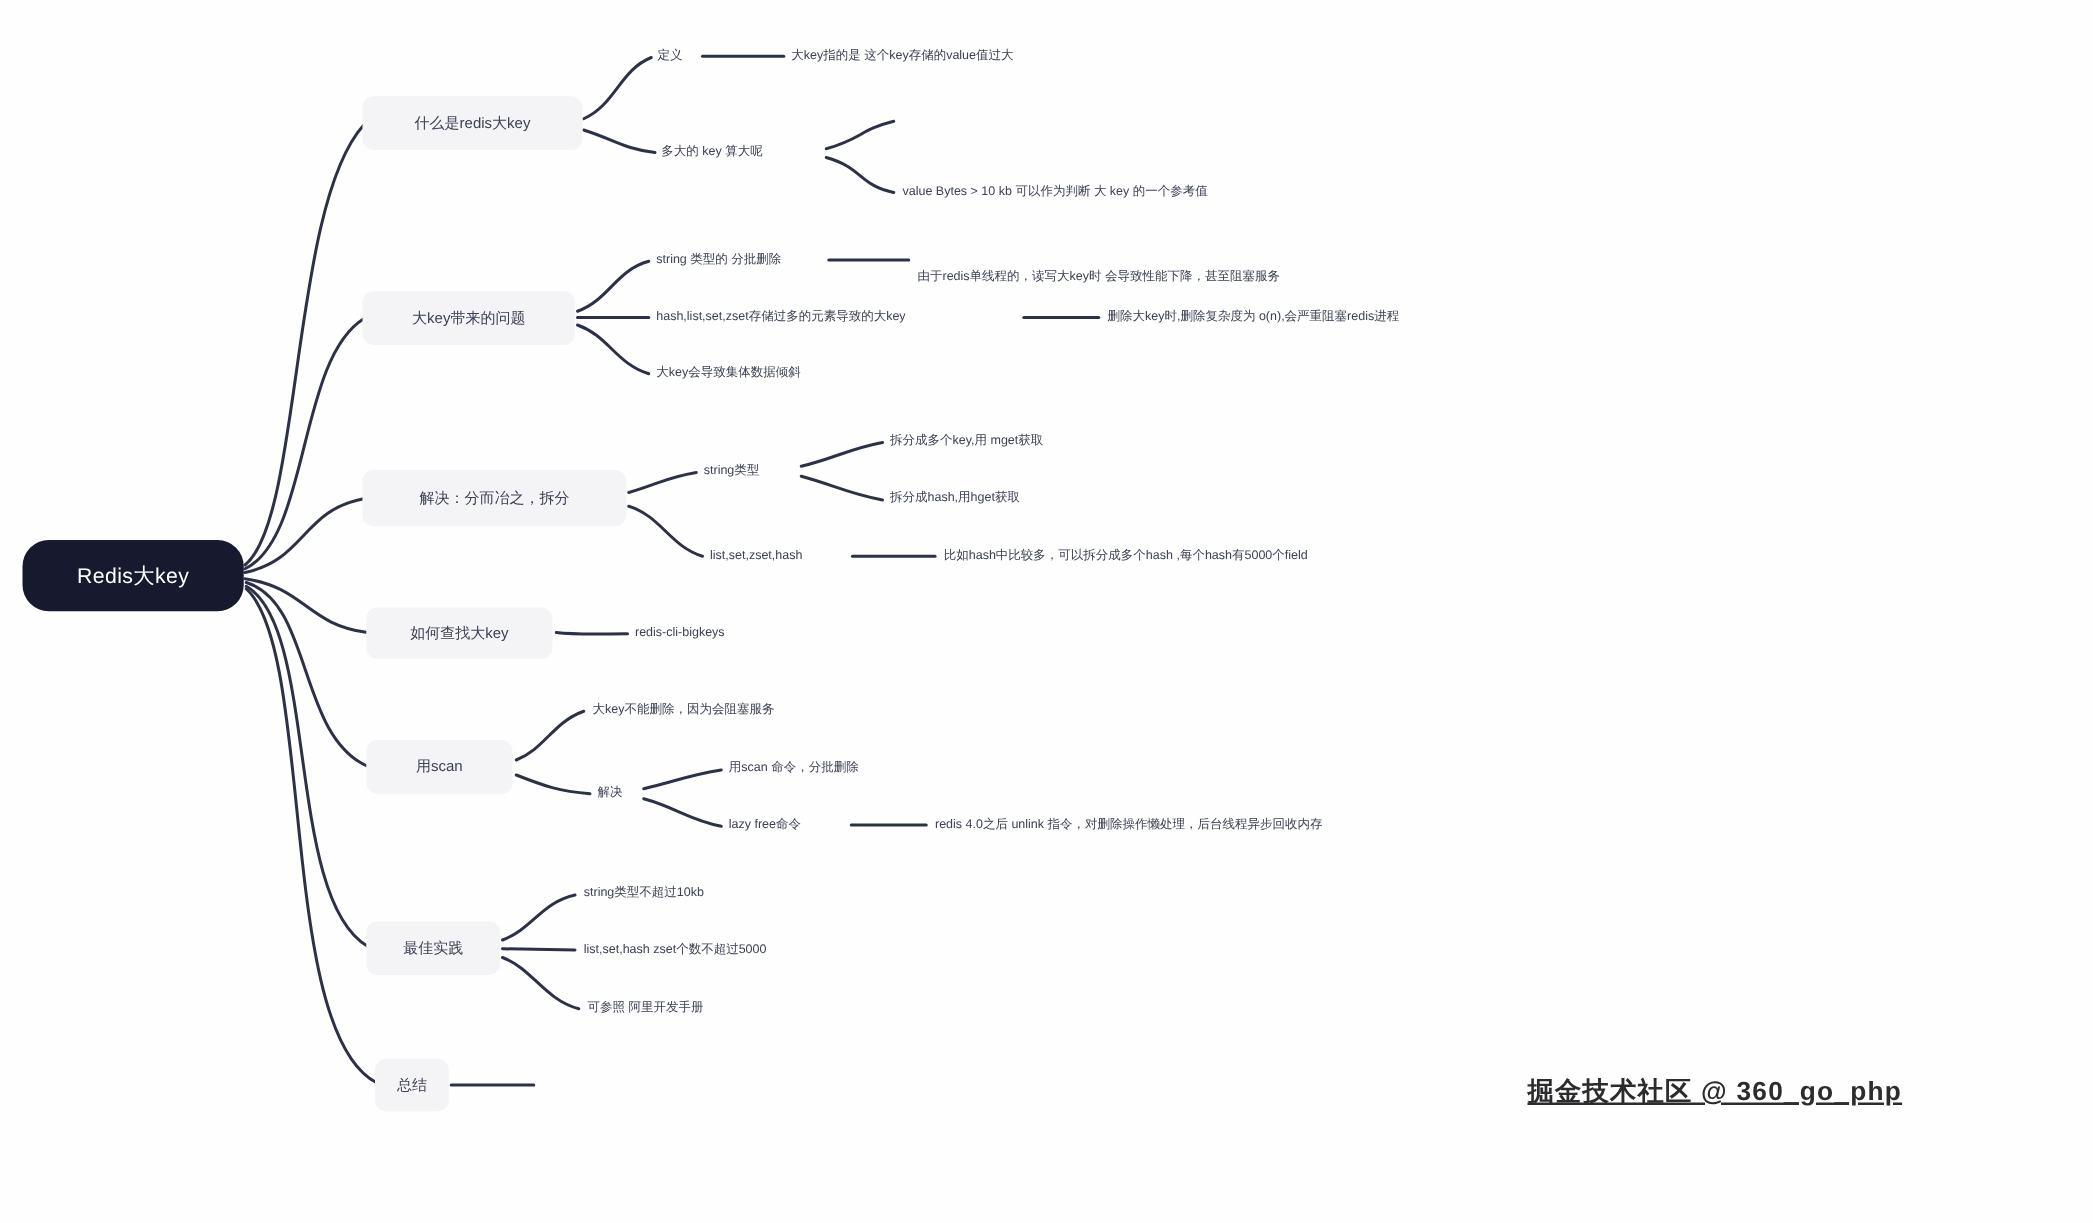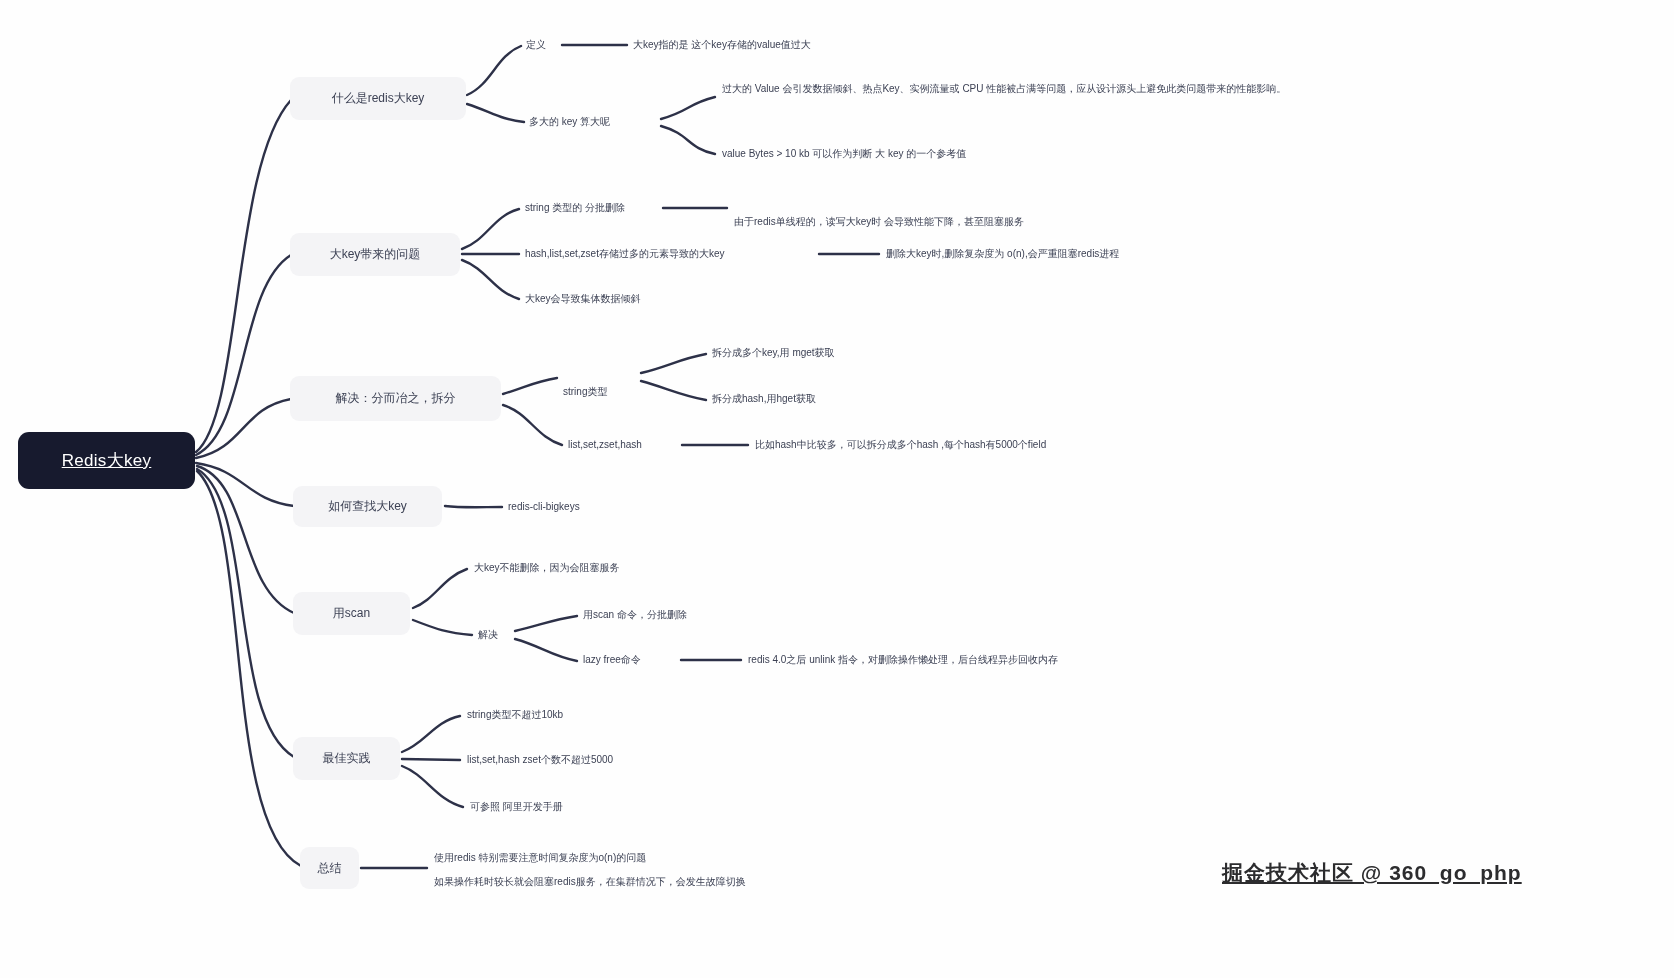--- a/index.html
+++ b/index.html
@@ -13,21 +13,21 @@
   }
   .lines{position:absolute;left:0;top:0;pointer-events:none;}
   .connector{fill:none;stroke:var(--line);stroke-width:2.4;stroke-linecap:round;}
   .node{
     position:absolute;display:flex;align-items:center;justify-content:center;
     border-radius:9px;background:var(--node-bg);color:var(--text);
     font-size:12px;white-space:nowrap;box-sizing:border-box;
   }
   .node.root{
     background:var(--root-bg);color:var(--root-text);
-    font-size:17px;border-radius:11px;letter-spacing:.3px;text-decoration:underline;
+    font-size:17px;border-radius:21px;letter-spacing:.3px;
   }
   .leaf{
     position:absolute;color:var(--text);font-size:10px;line-height:20px;
     white-space:nowrap;
   }
   .leaf.multiline{line-height:21px;}
   .leaf.summary-note{line-height:24px;}
   .watermark{
     position:absolute;left:1222px;top:859px;color:#2C2C2E;
     font-size:21px;font-weight:700;letter-spacing:1px;white-space:nowrap;text-decoration:underline;
@@ -88,48 +88,43 @@
   <div class="node" style="left:290px;top:376px;width:211px;height:45px">解决：分而冶之，拆分</div>
   <div class="node" style="left:293px;top:486px;width:149px;height:41px">如何查找大key</div>
   <div class="node" style="left:293px;top:592px;width:117px;height:43px">用scan</div>
   <div class="node" style="left:293px;top:737px;width:107px;height:43px">最佳实践</div>
   <div class="node" style="left:300px;top:847px;width:59px;height:42px">总结</div>
 
   <div class="leaf" style="left:526px;top:35px">定义</div>
   <div class="leaf" style="left:633px;top:35px">大key指的是 这个key存储的value值过大</div>
   <div class="leaf" style="left:529px;top:112px">多大的 key 算大呢</div>
   <div class="leaf multiline" style="left:722px;top:78px">
-    <div>过大的 Value 会引发数据倾斜、热点Key、实例流量或 CPU 性能被占满等问题，应从设计源头上避免此类问题带来的性能影响。</div>
   </div>
   <div class="leaf" style="left:722px;top:144px">value Bytes &gt; 10 kb 可以作为判断 大 key 的一个参考值</div>
 
   <div class="leaf" style="left:525px;top:198px">string 类型的 分批删除</div>
   <div class="leaf" style="left:734px;top:212px">由于redis单线程的，读写大key时 会导致性能下降，甚至阻塞服务</div>
   <div class="leaf" style="left:525px;top:244px">hash,list,set,zset存储过多的元素导致的大key</div>
   <div class="leaf" style="left:886px;top:244px">删除大key时,删除复杂度为 o(n),会严重阻塞redis进程</div>
   <div class="leaf" style="left:525px;top:289px">大key会导致集体数据倾斜</div>
 
-  <div class="leaf" style="left:563px;top:382px">string类型</div>
+  <div class="leaf" style="left:563px;top:367px">string类型</div>
   <div class="leaf" style="left:712px;top:343px">拆分成多个key,用 mget获取</div>
   <div class="leaf" style="left:712px;top:389px">拆分成hash,用hget获取</div>
   <div class="leaf" style="left:568px;top:435px">list,set,zset,hash</div>
   <div class="leaf" style="left:755px;top:435px">比如hash中比较多，可以拆分成多个hash ,每个hash有5000个field</div>
 
   <div class="leaf" style="left:508px;top:497px">redis-cli-bigkeys</div>
 
   <div class="leaf" style="left:474px;top:558px">大key不能删除，因为会阻塞服务</div>
   <div class="leaf" style="left:478px;top:625px">解决</div>
   <div class="leaf" style="left:583px;top:605px">用scan 命令，分批删除</div>
   <div class="leaf" style="left:583px;top:650px">lazy free命令</div>
   <div class="leaf" style="left:748px;top:650px">redis 4.0之后 unlink 指令，对删除操作懒处理，后台线程异步回收内存</div>
 
   <div class="leaf" style="left:467px;top:705px">string类型不超过10kb</div>
   <div class="leaf" style="left:467px;top:750px">list,set,hash zset个数不超过5000</div>
   <div class="leaf" style="left:470px;top:797px">可参照 阿里开发手册</div>
 
-  <div class="leaf summary-note" style="left:434px;top:846px">
-    <div>使用redis 特别需要注意时间复杂度为o(n)的问题</div>
-    <div>如果操作耗时较长就会阻塞redis服务，在集群情况下，会发生故障切换</div>
-  </div>
 
   <div class="watermark">掘金技术社区 @ 360_go_php</div>
 
 </div>
 
 </body></html>

